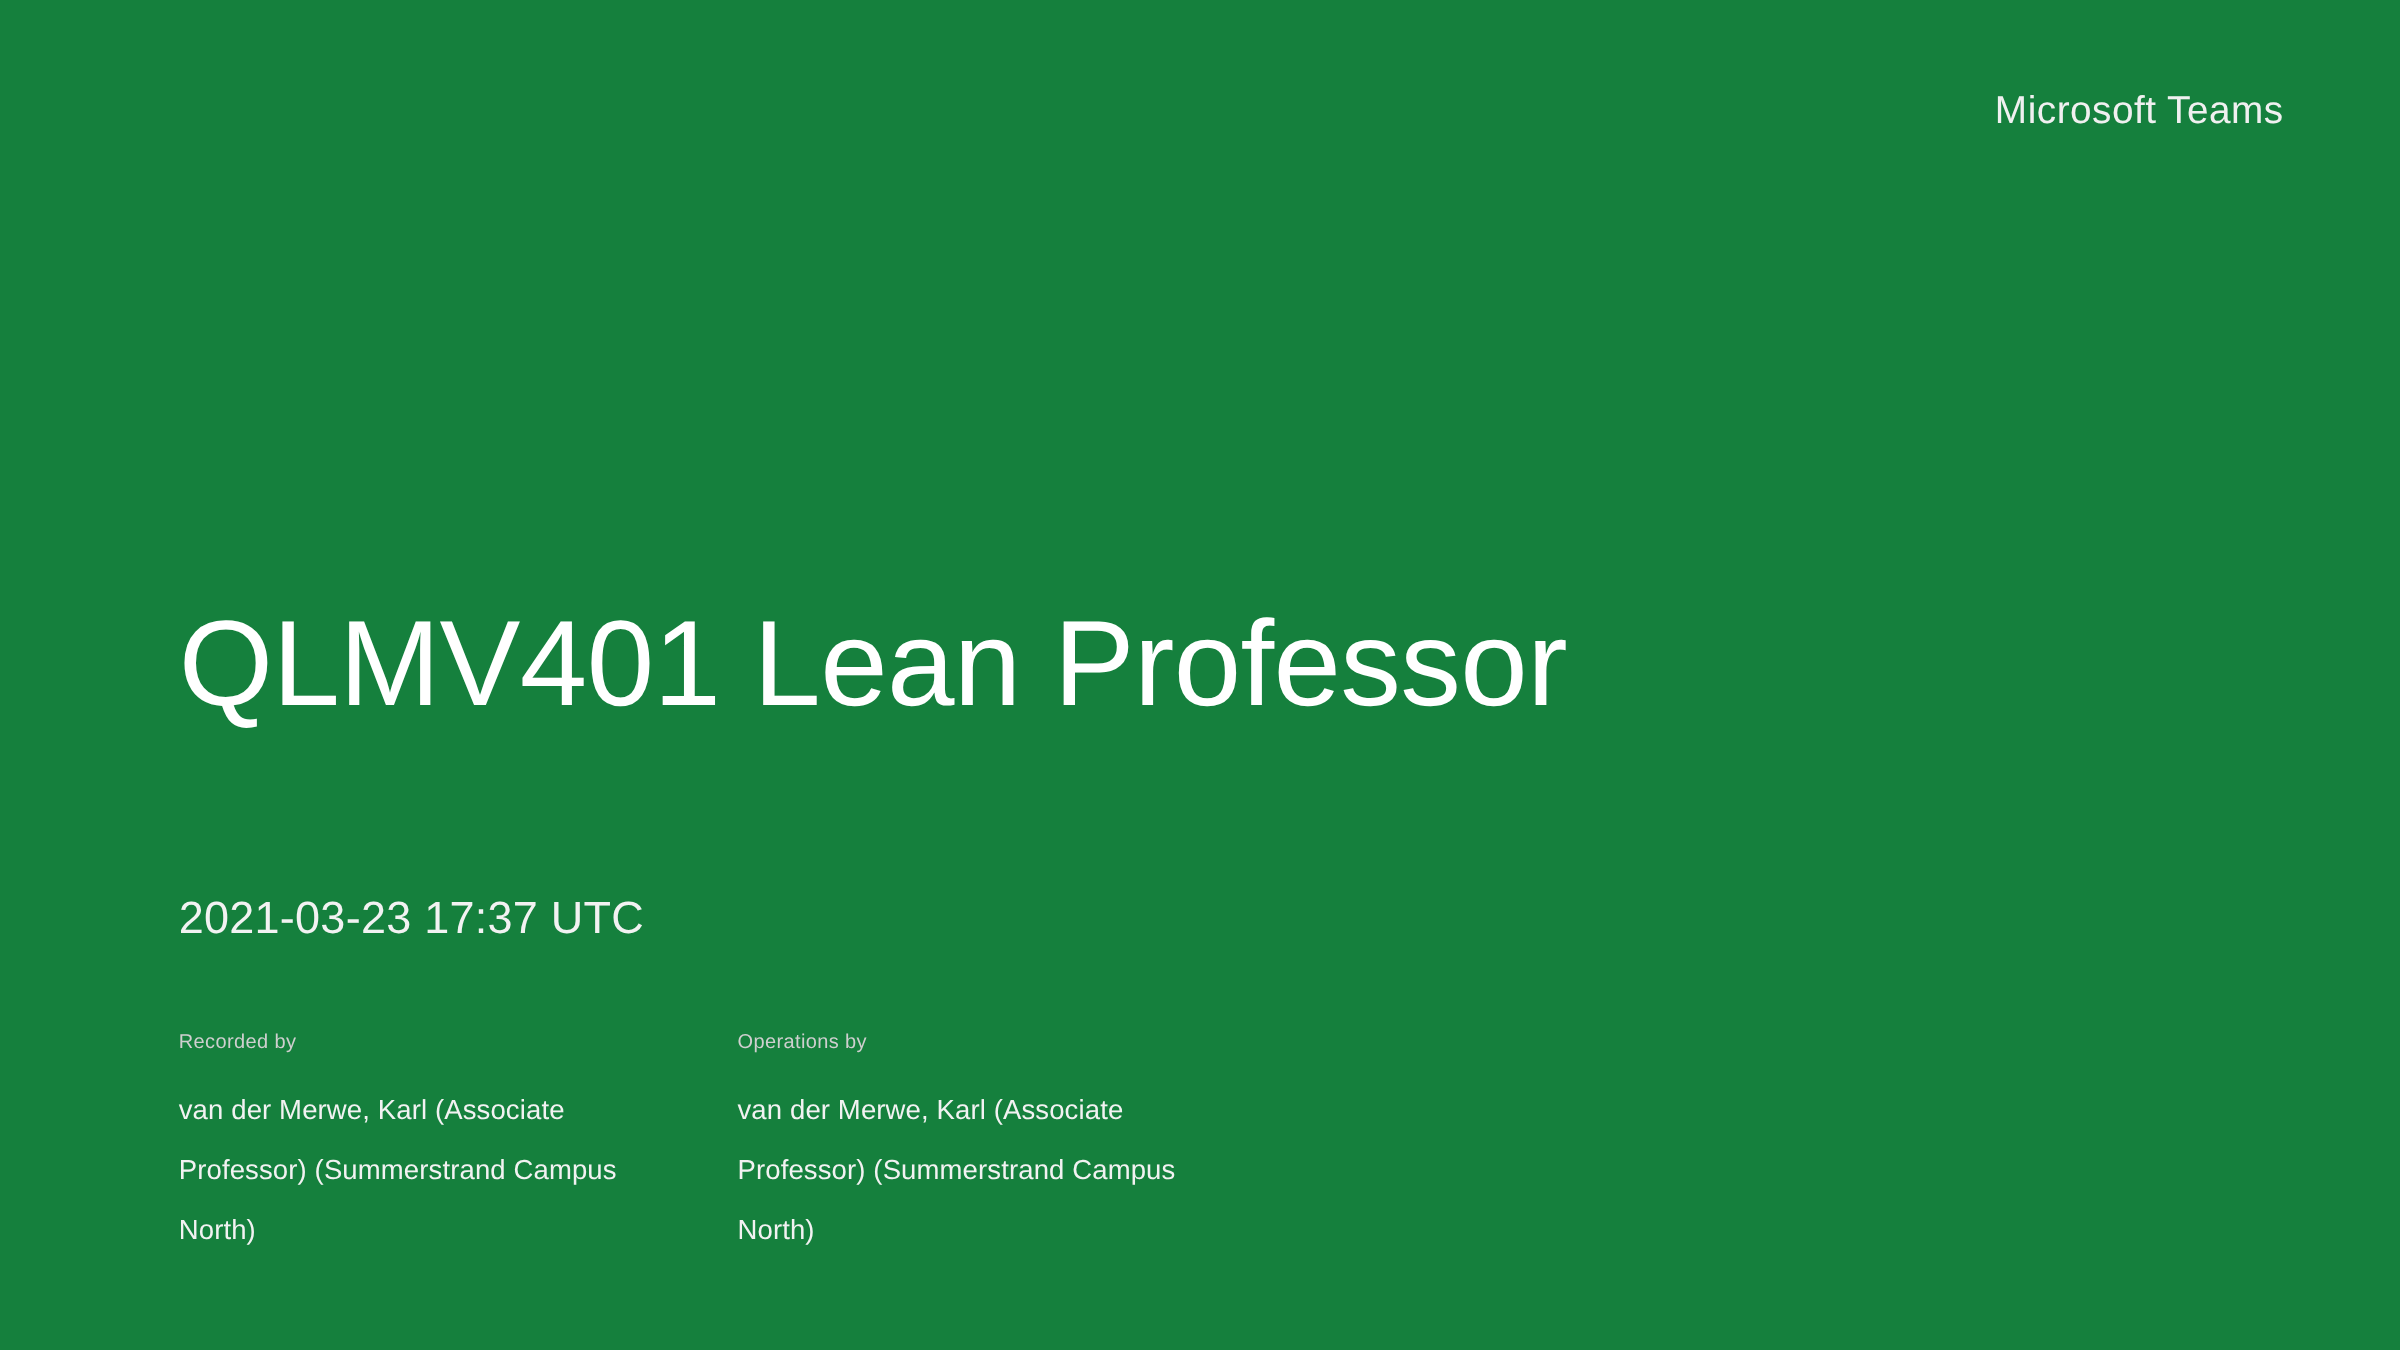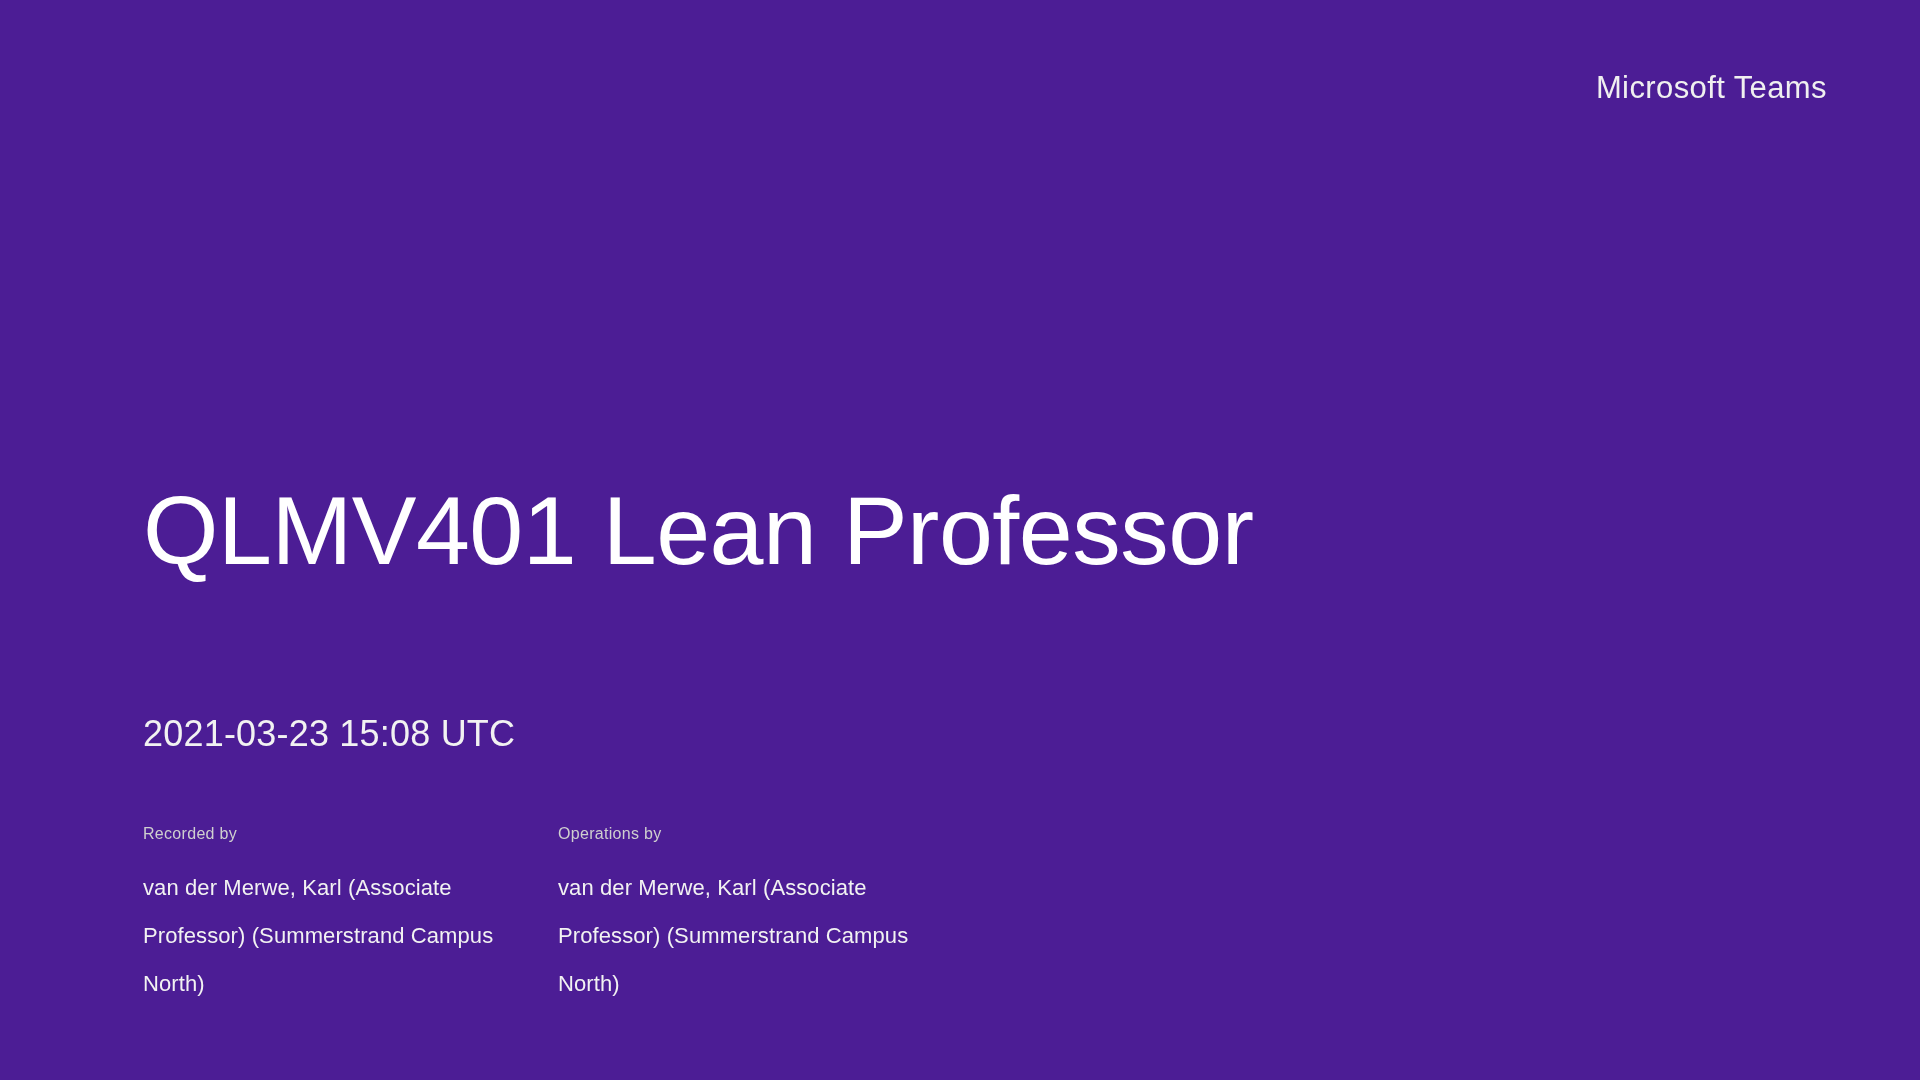--- a/index.html
+++ b/index.html
@@ -5,21 +5,21 @@
   html, body {
     margin: 0;
     padding: 0;
     background: #2f2f2f;
   }
 
   #screen {
     position: relative;
     width: 1920px;
     height: 1080px;
-    background: #4c1d95;
+    background: #15803d;
     overflow: hidden;
     font-family: "Liberation Sans", "DejaVu Sans", sans-serif;
     -webkit-font-smoothing: antialiased;
   }
 
   
   #brand {
     position: absolute;
     top: 72px;
     right: 93px;
@@ -58,20 +58,21 @@
   }
 
   
   #meeting-meta {
     position: absolute;
     left: 143px;
     top: 826px;
     display: flex;
     flex-direction: row;
     align-items: flex-end;
+    gap: 32px;
   }
 
   .meta-column {
     width: 415px;
     display: flex;
     flex-direction: column;
   }
 
   .meta-label {
     font-size: 16px;
@@ -94,21 +95,21 @@
 </style>
 </head>
 <body>
 
 <div id="screen">
 
   <div id="brand">Microsoft Teams</div>
 
   <div id="meeting-title">QLMV401 Lean Professor</div>
 
-  <div id="meeting-datetime">2021-03-23 15:08 UTC</div>
+  <div id="meeting-datetime">2021-03-23 17:37 UTC</div>
 
   <div id="meeting-meta">
 
     <div class="meta-column">
       <div class="meta-label">Recorded by</div>
       <div class="meta-value">van der Merwe, Karl (Associate Professor) (Summerstrand Campus North)</div>
     </div>
 
     <div class="meta-column">
       <div class="meta-label">Operations by</div>

